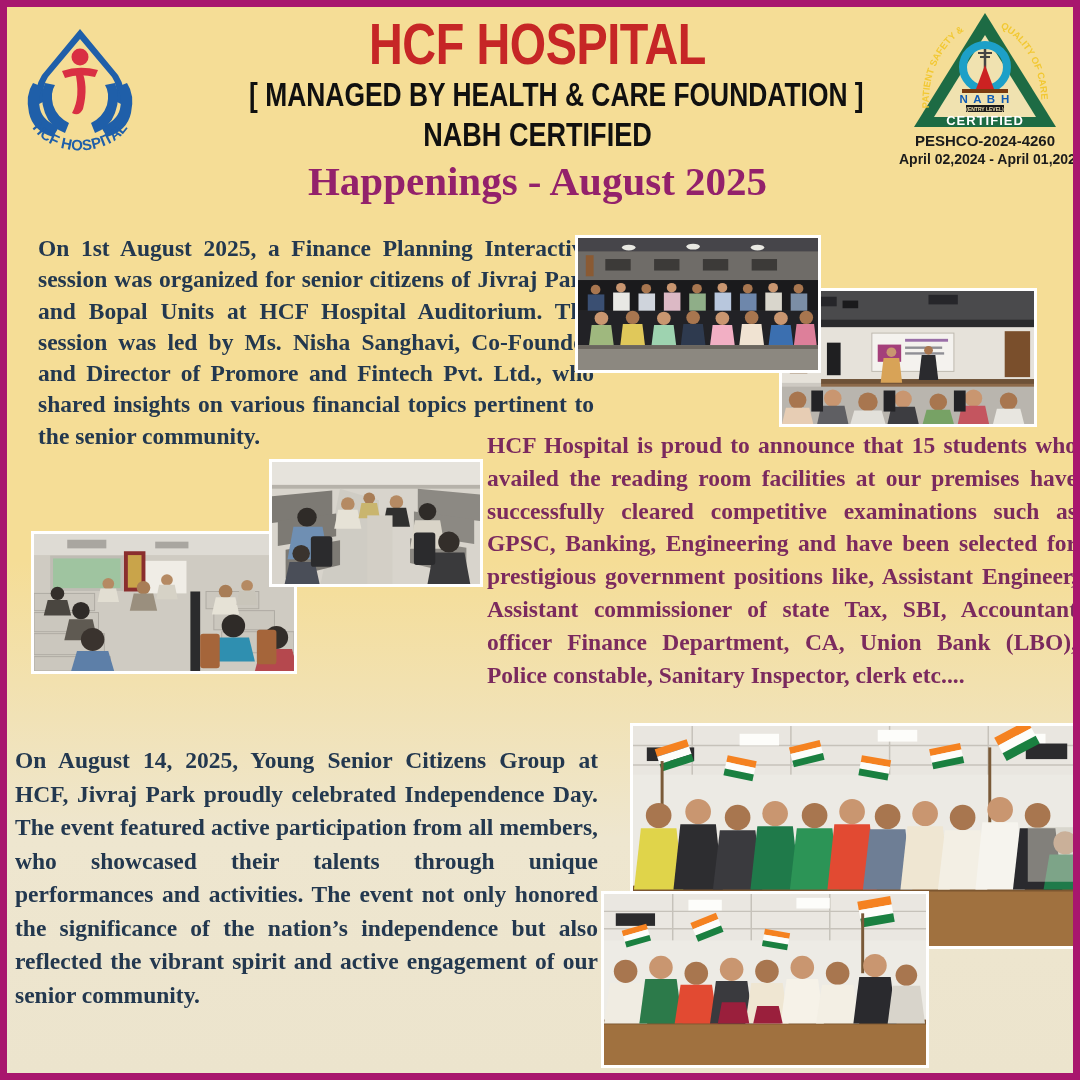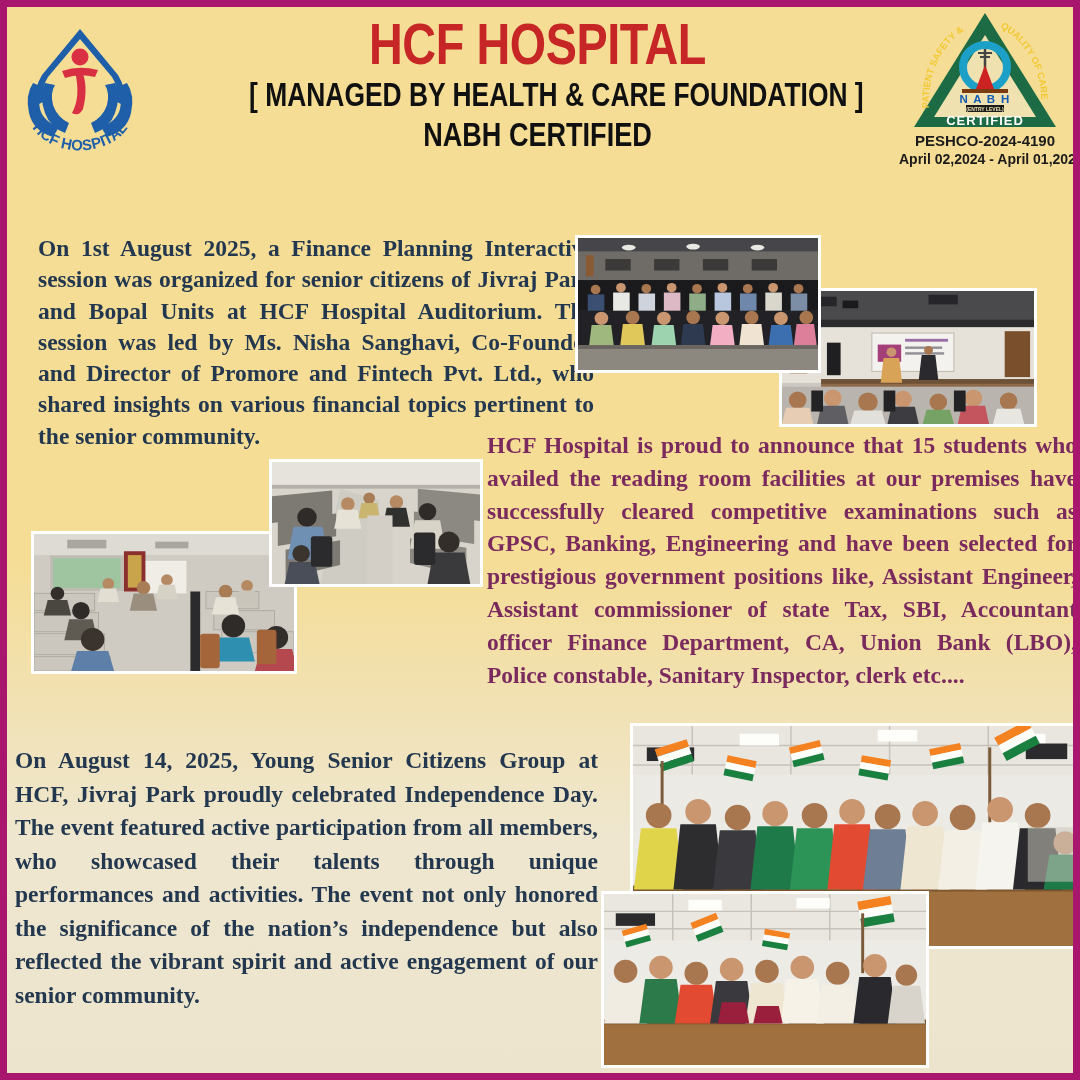--- a/index.html
+++ b/index.html
@@ -168,20 +168,21 @@
             <path id="hcfarc" d="M16 112 A52 38 0 0 0 114 112"></path>
           </defs>
         <text x="65" y="136" font-family="Liberation Sans, sans-serif" font-size="0" fill="#1f5fa9">HCF HOSPITAL</text>
       </svg>
     </div>
 
     <div class="title-stack">
       <div class="t-hospital">HCF HOSPITAL</div>
       <div class="t-managed">[ MANAGED BY HEALTH &amp; CARE FOUNDATION ]</div>
       <div class="t-nabh">NABH CERTIFIED</div>
+      <div class="t-happenings">Happenings - August 2025</div>
     </div>
 
     <div class="nabh-badge">
       <svg viewBox="0 0 150 122">
         <path d="M75 4 L146 118 L4 118 Z" fill="#1d6b44"></path>
         <path d="M75 26 L126 108 L24 108 Z" fill="#f0e2b0"></path>
         <defs>
           <path id="arcL" d="M20 108 A66 80 0 0 1 66 16"></path>
           <path id="arcR" d="M84 16 A66 80 0 0 1 130 108"></path>
         </defs>
@@ -196,21 +197,21 @@
         <path d="M75 40 L75 70" stroke="#444" stroke-width="2.5"></path>
         <path d="M68 44 L82 44 M70 48 L80 48" stroke="#444" stroke-width="2"></path>
         <path d="M75 56 L84 80 L66 80 Z" fill="#cc2222"></path>
         <rect x="52" y="80" width="46" height="4" fill="#7a3b10"></rect>
         <rect x="54" y="84" width="42" height="12" fill="#f0e2b0"></rect>
         <text x="75" y="94" text-anchor="middle" font-family="Liberation Sans, sans-serif" font-size="11.5" font-weight="bold" fill="#0f5bb5" letter-spacing="1.3">N A B H</text>
         <rect x="56" y="96" width="38" height="7" fill="#1a1a1a"></rect>
         <text x="75" y="102" text-anchor="middle" font-family="Liberation Sans, sans-serif" font-size="5" font-weight="bold" fill="#f0e2b0">(ENTRY LEVEL)</text>
         <text x="75" y="116" text-anchor="middle" font-family="Liberation Sans, sans-serif" font-size="13" font-weight="bold" fill="#ffffff" letter-spacing="1">CERTIFIED</text>
       </svg>
-      <div class="nabh-code">PESHCO-2024-4190</div>
+      <div class="nabh-code">PESHCO-2024-4260</div>
       <div class="nabh-dates">April 02,2024 - April 01,2026</div>
     </div>
   </div>
 
   <div class="photo" id="photo-audi-group">
     <svg viewBox="0 0 246 138" preserveAspectRatio="none">
       <rect width="246" height="138" fill="#3b3b3d"></rect>
       <rect y="0" width="246" height="16" fill="#46454a"></rect>
       <rect y="14" width="246" height="30" fill="#6f6c68"></rect>
       <g fill="#3c3a38">

